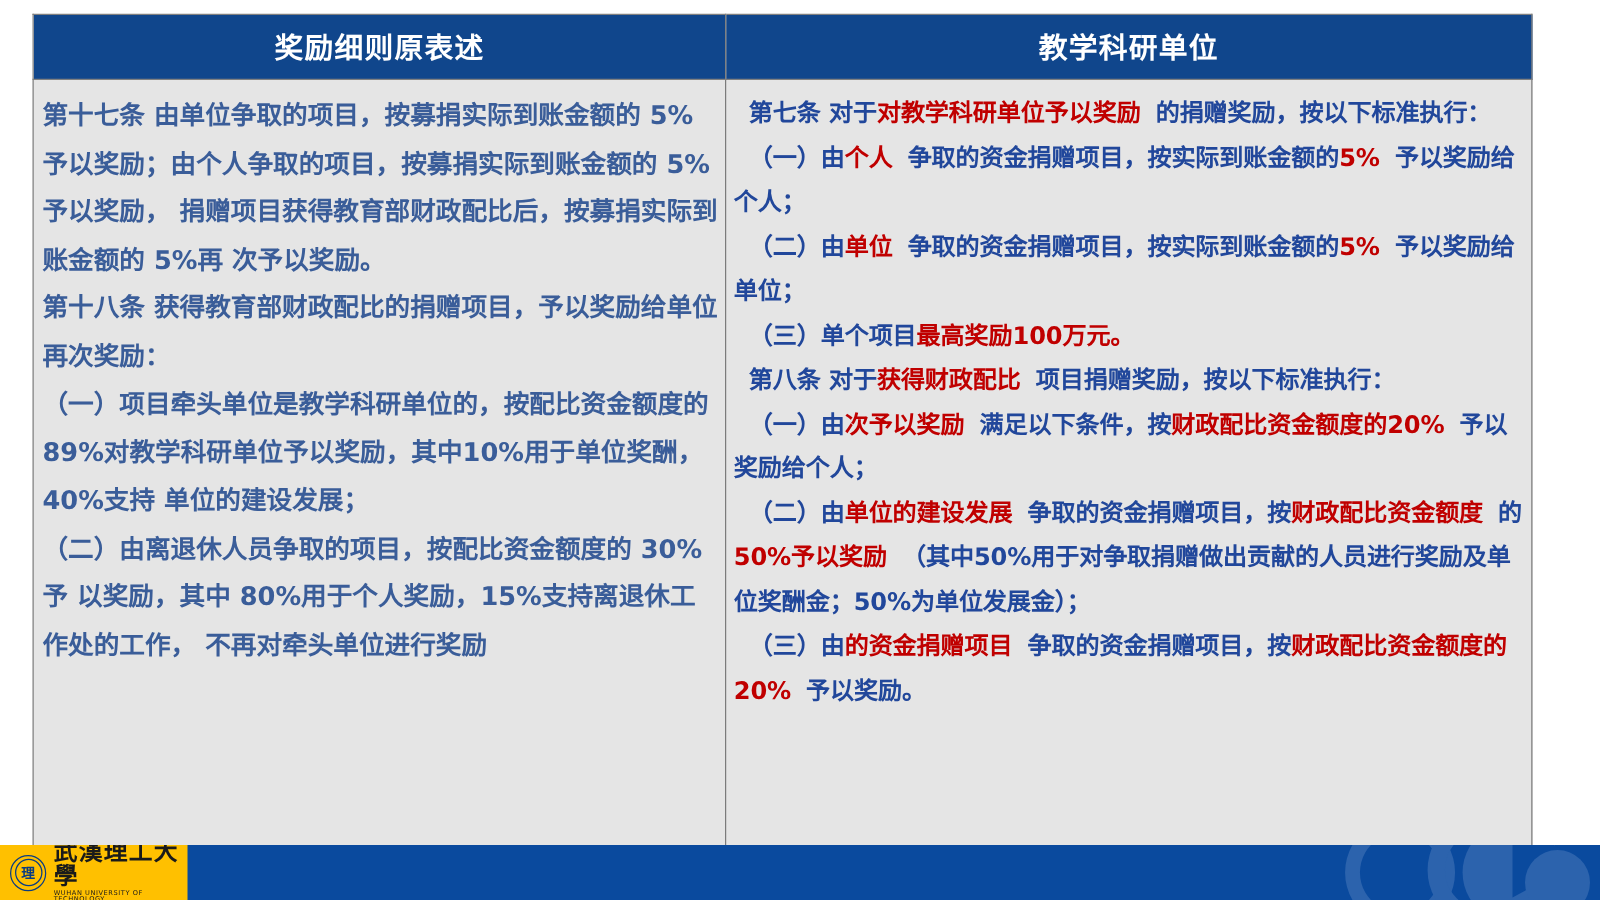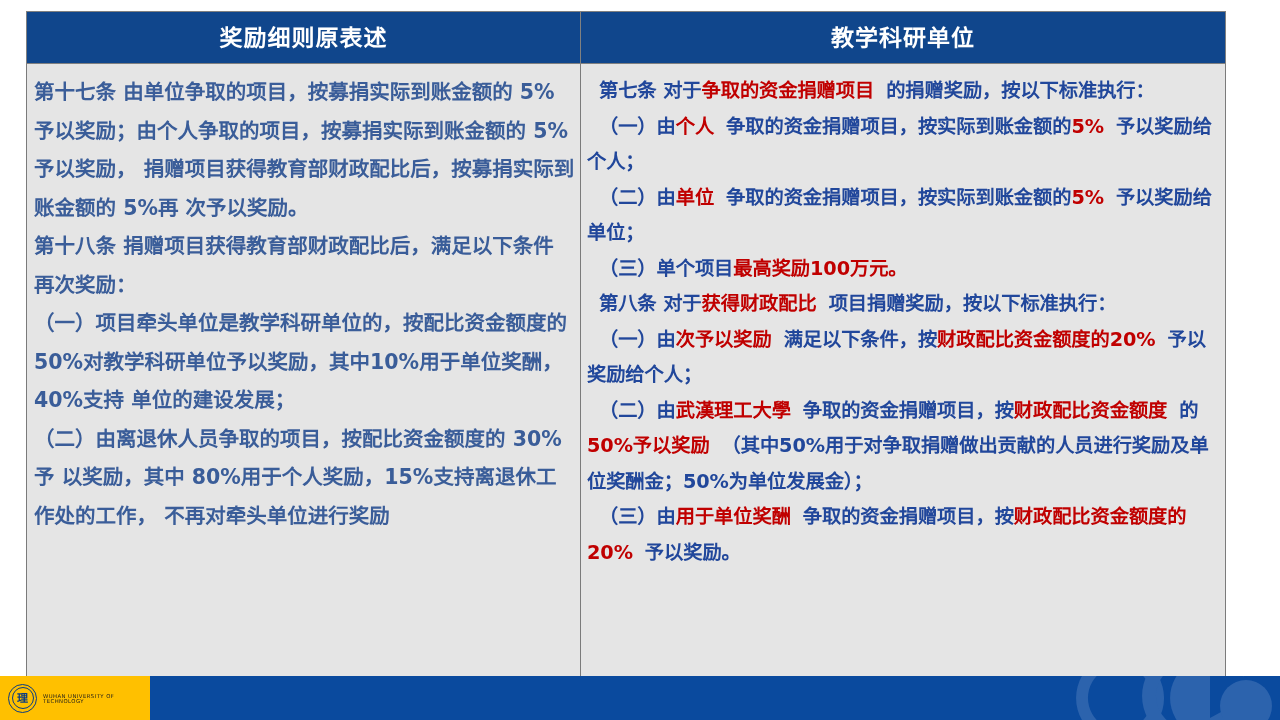--- a/index.html
+++ b/index.html
@@ -184,33 +184,33 @@
     <thead>
       <tr>
         <th class="hdr-cell">奖励细则原表述</th>
         <th class="hdr-cell">教学科研单位</th>
       </tr>
     </thead>
     <tbody>
       <tr>
         <td class="body-cell left-cell" id="left-cell">
             <p class="para">第十七条 由单位争取的项目，按募捐实际到账金额的 5% 予以奖励；由个人争取的项目，按募捐实际到账金额的 5%予以奖励， 捐赠项目获得教育部财政配比后，按募捐实际到账金额的 5%再 次予以奖励。</p>
-            <p class="para">第十八条 捐赠项目获得教育部财政配比后，满足以下条件 再次奖励：</p>
-            <p class="para">（一）项目牵头单位是教学科研单位的，按配比资金额度的 50%对教学科研单位予以奖励，其中10%用于单位奖酬，40%支持 单位的建设发展；</p>
+            <p class="para">第十八条 获得教育部财政配比的捐赠项目，予以奖励给单位 再次奖励：</p>
+            <p class="para">（一）项目牵头单位是教学科研单位的，按配比资金额度的 89%对教学科研单位予以奖励，其中10%用于单位奖酬，40%支持 单位的建设发展；</p>
             <p class="para">（二）由离退休人员争取的项目，按配比资金额度的 30%予 以奖励，其中 80%用于个人奖励，15%支持离退休工作处的工作， 不再对牵头单位进行奖励</p>
           </td>
         <td class="body-cell right-cell" id="right-cell">
-            <p class="para"><span class="tx-blue">第七条 对于</span><span class="hl-red">争取的资金捐赠项目</span><span class="tx-blue">的捐赠奖励，按以下标准执行：</span></p>
+            <p class="para"><span class="tx-blue">第七条 对于</span><span class="hl-red">对教学科研单位予以奖励</span><span class="tx-blue">的捐赠奖励，按以下标准执行：</span></p>
             <p class="para"><span class="tx-blue">（一）由</span><span class="hl-red">个人</span><span class="tx-blue">争取的资金捐赠项目，按实际到账金额的</span><span class="hl-red">5%</span><span class="tx-blue">予以奖励给个人；</span></p>
             <p class="para"><span class="tx-blue">（二）由</span><span class="hl-red">单位</span><span class="tx-blue">争取的资金捐赠项目，按实际到账金额的</span><span class="hl-red">5%</span><span class="tx-blue">予以奖励给单位；</span></p>
             <p class="para"><span class="tx-blue">（三）单个项目</span><span class="hl-red">最高奖励100万元。</span></p>
             <p class="para"><span class="tx-blue">第八条 对于</span><span class="hl-red">获得财政配比</span><span class="tx-blue">项目捐赠奖励，按以下标准执行：</span></p>
             <p class="para"><span class="tx-blue">（一）由</span><span class="hl-red">次予以奖励</span><span class="tx-blue">满足以下条件，按</span><span class="hl-red">财政配比资金额度的20%</span><span class="tx-blue">予以奖励给个人；</span></p>
-            <p class="para"><span class="tx-blue">（二）由</span><span class="hl-red">武漢理工大學</span><span class="tx-blue">争取的资金捐赠项目，按</span><span class="hl-red">财政配比资金额度</span><span class="tx-blue">的</span><span class="hl-red">50%予以奖励</span><span class="tx-blue">（其中50%用于对争取捐赠做出贡献的人员进行奖励及单位奖酬金；50%为单位发展金）；</span></p>
-            <p class="para"><span class="tx-blue">（三）由</span><span class="hl-red">用于单位奖酬</span><span class="tx-blue">争取的资金捐赠项目，按</span><span class="hl-red">财政配比资金额度的20%</span><span class="tx-blue">予以奖励。</span></p>
+            <p class="para"><span class="tx-blue">（二）由</span><span class="hl-red">单位的建设发展</span><span class="tx-blue">争取的资金捐赠项目，按</span><span class="hl-red">财政配比资金额度</span><span class="tx-blue">的</span><span class="hl-red">50%予以奖励</span><span class="tx-blue">（其中50%用于对争取捐赠做出贡献的人员进行奖励及单位奖酬金；50%为单位发展金）；</span></p>
+            <p class="para"><span class="tx-blue">（三）由</span><span class="hl-red">的资金捐赠项目</span><span class="tx-blue">争取的资金捐赠项目，按</span><span class="hl-red">财政配比资金额度的20%</span><span class="tx-blue">予以奖励。</span></p>
           </td>
       </tr>
     </tbody>
   </table>
 
   <div class="footer-bar">
     <div class="deco">
       <svg width="220" height="44" viewBox="0 0 220 44" xmlns="http://www.w3.org/2000/svg">
         <g fill="#2C63AD">
           <path d="M60 -22 a44 44 0 1 0 0.1 0 z M60 -10 a32 32 0 1 1 -0.1 0 z"></path>
@@ -220,18 +220,19 @@
           <circle cx="186" cy="30" r="26"></circle>
         </g>
       </svg>
     </div>
 
     <div class="footer-logo">
       <div class="logo-seal">
         <span class="seal-glyph">理</span>
       </div>
       <div class="logo-text">
+        <span class="logo-cn">武漢理工大學</span>
         <span class="logo-en">WUHAN UNIVERSITY OF TECHNOLOGY</span>
       </div>
     </div>
   </div>
 
 </div>
 
 </body></html>

